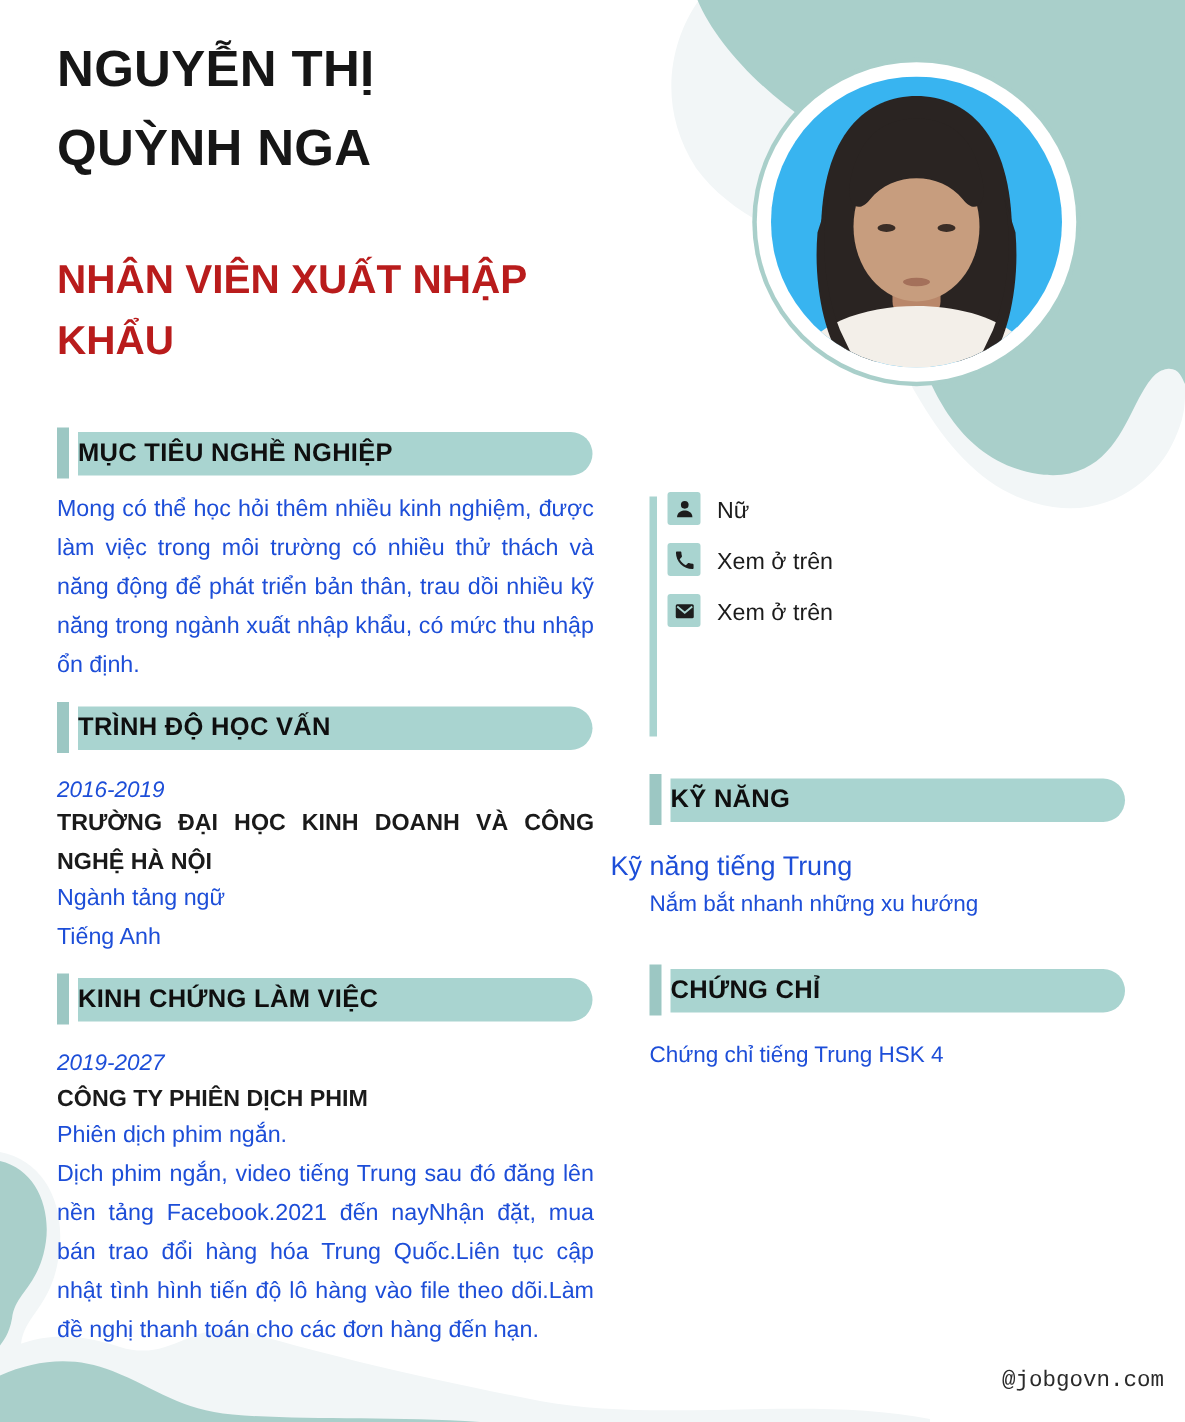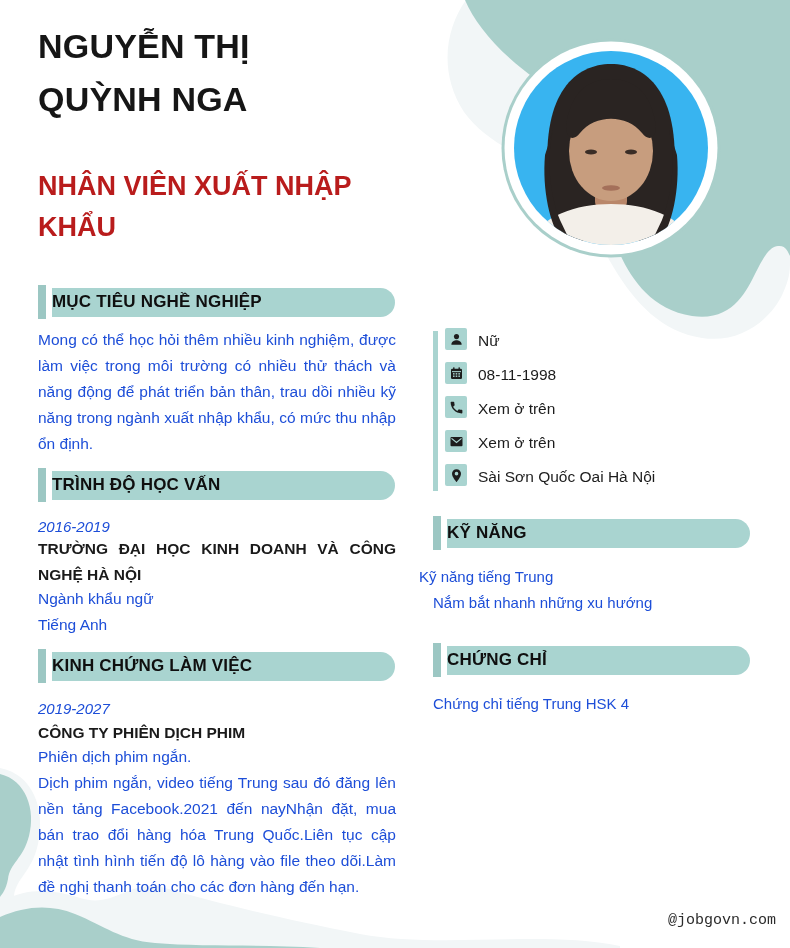--- a/index.html
+++ b/index.html
@@ -112,21 +112,21 @@
   <p class="abs body-text justify" style="left:38px; top:327px; width:358px">Mong có thể học hỏi thêm nhiều kinh nghiệm, được làm việc trong môi trường có nhiều thử thách và năng động để phát triển bản thân, trau dồi nhiều kỹ năng trong ngành xuất nhập khẩu, có mức thu nhập ổn định.</p>
 
   <div class="sec-head" style="left:38px; top:468px; width:357px">
     <span class="accent"></span>
     <span class="bar">
       <span class="bar-text">TRÌNH ĐỘ HỌC VẤN</span>
     </span>
   </div>
   <p class="abs body-text italic" style="left:38px; top:514px; width:358px; font-size:15px">2016-2019</p>
   <p class="abs body-text justify bold" style="left:38px; top:536px; width:358px">TRƯỜNG ĐẠI HỌC KINH DOANH VÀ CÔNG NGHỆ HÀ NỘI</p>
-  <p class="abs body-text" style="left:38px; top:586px; width:358px">Ngành khẩu ngữ</p>
+  <p class="abs body-text" style="left:38px; top:586px; width:358px">Ngành tảng ngữ</p>
   <p class="abs body-text" style="left:38px; top:612px; width:358px">Tiếng Anh</p>
 
   <div class="sec-head" style="left:38px; top:649px; width:357px">
     <span class="accent"></span>
     <span class="bar">
       <span class="bar-text">KINH CHỨNG LÀM VIỆC</span>
     </span>
   </div>
   <p class="abs body-text italic" style="left:38px; top:696px; width:358px; font-size:15px">2019-2027</p>
   <p class="abs body-text bold" style="left:38px; top:720px; width:358px">CÔNG TY PHIÊN DỊCH PHIM</p>
@@ -140,73 +140,45 @@
         <span class="contact-icon">
           <svg viewBox="0 0 24 24" fill="#1d1d1d">
               <circle cx="12" cy="7.3" r="4.1"></circle>
               <path d="M3.8,20.5 C3.8,14.8 9,13.2 12,13.2 C15,13.2 20.2,14.8 20.2,20.5 Z"></path>
             </svg>
         </span>
         <span class="contact-value">Nữ</span>
       </div>
       <div class="contact-row">
         <span class="contact-icon">
-          <svg viewBox="0 0 24 24">
-              <rect x="3.2" y="4.2" width="17.6" height="16.6" rx="2" fill="#1d1d1d"></rect>
-              <rect x="6.6" y="2.2" width="2.2" height="4" fill="#1d1d1d"></rect>
-              <rect x="15.2" y="2.2" width="2.2" height="4" fill="#1d1d1d"></rect>
-              <rect x="4.8" y="8.2" width="14.4" height="1.6" fill="#a9d4d0"></rect>
-              <g fill="#a9d4d0">
-                <rect x="6.4" y="11.4" width="2.5" height="2.3"></rect>
-                <rect x="10.7" y="11.4" width="2.5" height="2.3"></rect>
-                <rect x="15" y="11.4" width="2.5" height="2.3"></rect>
-                <rect x="6.4" y="15.2" width="2.5" height="2.3"></rect>
-                <rect x="10.7" y="15.2" width="2.5" height="2.3"></rect>
-                <rect x="15" y="15.2" width="2.5" height="2.3"></rect>
-              </g>
-            </svg>
-        </span>
-        <span class="contact-value">08-11-1998</span>
-      </div>
-      <div class="contact-row">
-        <span class="contact-icon">
           <svg viewBox="0 0 24 24" fill="#1d1d1d">
               <path d="M6.6,10.8 C8.1,13.6 10.4,15.9 13.2,17.4 L15.4,15.2 C15.7,14.9 16.1,14.8 16.5,15 C17.7,15.4 19,15.6 20.3,15.6 C20.9,15.6 21.4,16.1 21.4,16.7 L21.4,20.3 C21.4,20.9 20.9,21.4 20.3,21.4 C10.5,21.4 2.6,13.5 2.6,3.7 C2.6,3.1 3.1,2.6 3.7,2.6 L7.3,2.6 C7.9,2.6 8.4,3.1 8.4,3.7 C8.4,5 8.6,6.3 9,7.5 C9.1,7.9 9,8.3 8.8,8.6 Z"></path>
             </svg>
         </span>
         <span class="contact-value">Xem ở trên</span>
       </div>
       <div class="contact-row">
         <span class="contact-icon">
           <svg viewBox="0 0 24 24">
               <rect x="2.4" y="4.6" width="19.2" height="14.8" rx="1.6" fill="#1d1d1d"></rect>
               <path d="M4,7 L12,13.6 L20,7" stroke="#a9d4d0" stroke-width="2" fill="none"></path>
             </svg>
         </span>
         <span class="contact-value">Xem ở trên</span>
       </div>
-      <div class="contact-row">
-        <span class="contact-icon">
-          <svg viewBox="0 0 24 24">
-              <path d="M12,1.8 C7.9,1.8 4.8,4.9 4.8,9 C4.8,14.2 12,22.4 12,22.4 C12,22.4 19.2,14.2 19.2,9 C19.2,4.9 16.1,1.8 12,1.8 Z" fill="#1d1d1d"></path>
-              <circle cx="12" cy="9" r="2.9" fill="#a9d4d0"></circle>
-            </svg>
-        </span>
-        <span class="contact-value">Sài Sơn Quốc Oai Hà Nội</span>
-      </div>
     </div>
   </div>
 
   <div class="sec-head" style="left:433px; top:516px; width:317px">
     <span class="accent"></span>
     <span class="bar">
       <span class="bar-text">KỸ NĂNG</span>
     </span>
   </div>
-  <p class="abs body-text" style="left:419px; top:564px; width:320px; font-size:15px">Kỹ năng tiếng Trung</p>
+  <p class="abs body-text" style="left:407px; top:564px; width:320px; font-size:18px">Kỹ năng tiếng Trung</p>
   <p class="abs body-text" style="left:433px; top:590px; width:320px; font-size:15px">Nắm bắt nhanh những xu hướng</p>
 
   <div class="sec-head" style="left:433px; top:643px; width:317px">
     <span class="accent"></span>
     <span class="bar">
       <span class="bar-text">CHỨNG CHỈ</span>
     </span>
   </div>
   <p class="abs body-text" style="left:433px; top:691px; width:320px; font-size:15px">Chứng chỉ tiếng Trung HSK 4</p>
 

